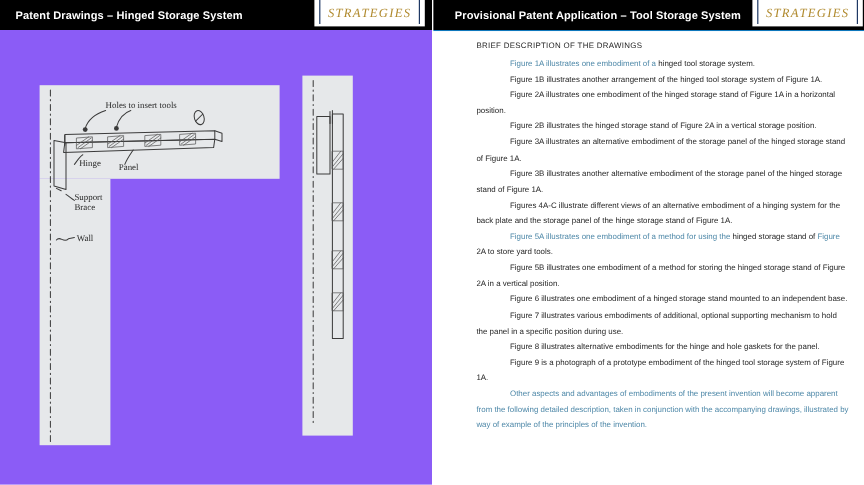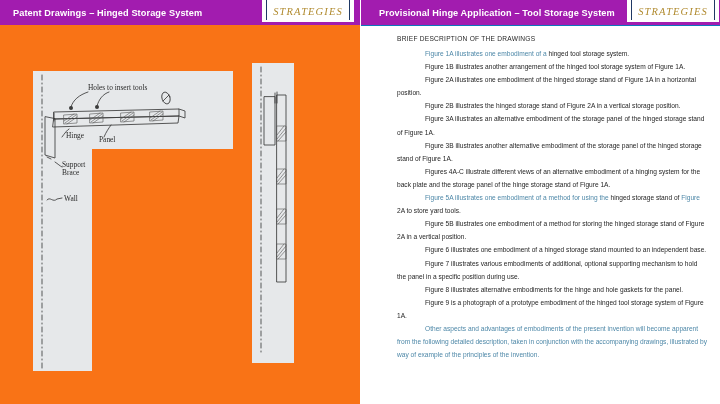--- a/index.html
+++ b/index.html
@@ -7,21 +7,21 @@
     width:720px; height:404px;
     background:#ffffff;
     font-family:"Liberation Sans", sans-serif;
     overflow:hidden;
   }
   #root { position:relative; width:720px; height:404px; background:#ffffff; }
 
   
   .hdr {
     position:absolute; top:0; height:25px;
-    background:#a21caf;
+    background:#000000;
     display:flex; align-items:center;
   }
   .hdr-left  { left:0;   width:360px; }
   .hdr-right { left:361px; width:359px; }
   .hdr-divider {
     position:absolute; top:0; left:360px; width:1px; height:25px;
     background:#ffffff;
   }
   .hdr-title {
     color:#ffffff; font-size:9.2px; font-weight:bold;
@@ -56,21 +56,21 @@
 
   
   .hdr-underline {
     position:absolute; top:25px; left:361px; width:359px; height:1px;
     background:#0E77BC;
   }
 
   
   .left-pane {
     position:absolute; top:25px; left:0; width:360px; height:379px;
-    background:#f97316;
+    background:#8b5cf6;
   }
   .pane-divider {
     position:absolute; top:25px; left:360px; width:1px; height:379px;
     background:#ffffff;
   }
 
   
   .fig2a-wrap { position:absolute; left:33px; top:20px; width:200px; height:340px; }
   .paper { position:absolute; background:#E6E8EA; }
   .paper.top   { left:0;  top:26px;  width:200px; height:78px; }
@@ -103,21 +103,21 @@
 </style>
 </head>
 <body>
 
 <div id="root">
 
   <div class="hdr hdr-left">
     <span class="hdr-title">Patent Drawings – Hinged Storage System</span>
   </div>
   <div class="hdr hdr-right">
-    <span class="hdr-title">Provisional Hinge Application – Tool Storage System</span>
+    <span class="hdr-title">Provisional Patent Application – Tool Storage System</span>
   </div>
   <div class="hdr-divider"></div>
   <div class="hdr-underline"></div>
 
   <div class="logo-plate lp-a">
     <div class="logo-box">
       <span class="logo-word">STRATEGIES</span>
     </div>
   </div>
   <div class="logo-plate lp-b">

